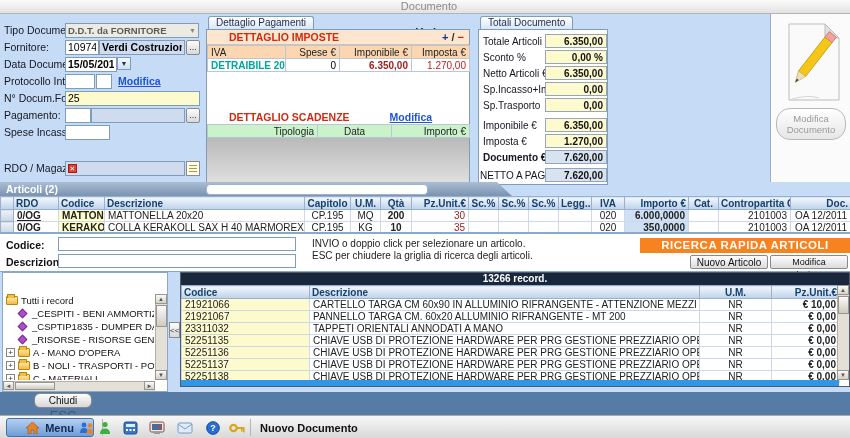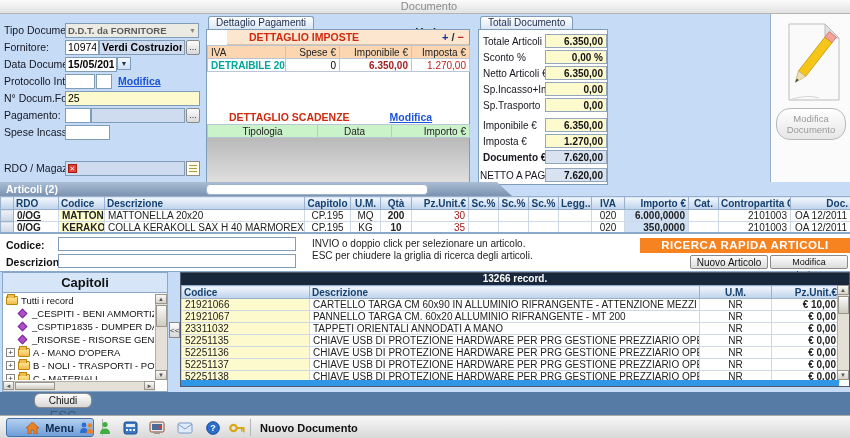--- a/index.html
+++ b/index.html
@@ -166,21 +166,21 @@
     <div class="listbtn" style="position:absolute;left:186px;">
         <i></i>
         <i></i>
         <i></i>
       </div>
   </div>
 </div>
 
 <div class="tab" style="left:208px;top:16px;"><span>Dettaglio Pagamenti</span></div>
 <div class="panel" style="left:206px;top:29px;width:264px;height:153px;">
-  <div style="height:15px;background:#fcE6d0;display:flex;align-items:center;padding:0 5px 0 22px;border-bottom:1px solid #d9c2a8;margin-left:20px;">
+  <div style="height:15px;background:#fcE6d0;display:flex;align-items:center;padding:0 5px 0 22px;border-bottom:1px solid #d9c2a8;">
     <span class="sec-title">DETTAGLIO IMPOSTE</span>
     <span style="margin-left:auto;font-weight:bold;">
       <span style="color:#10309a;">+</span>
       <span style="color:#333;">/</span>
       <span style="color:#c02020;">−</span>
     </span>
   </div>
   <table class="mini-tbl">
     <colgroup>
         <col style="width:78px">
@@ -208,21 +208,21 @@
     <a class="link" href="#" style="margin-left:40px;">Modifica</a>
   </div>
   <table class="mini-tbl">
     <colgroup>
         <col style="width:110px">
         <col style="width:74px">
         <col style="width:78px">
       </colgroup>
     <tbody>
         <tr class="scad-head">
-      <th style="text-align:center">Tipologia</th>
+      <th style="text-align:right">Tipologia</th>
       <th class="c-center">Data</th>
       <th class="tr-right">Importo €</th>
     </tr>
   </tbody>
     </table>
   <div style="height:55px;background:linear-gradient(#b9b9b9,#e8e8e8);"></div>
 </div>
 
 <div class="tab" style="left:480px;top:16px;"><span>Totali Documento</span></div>
 <div class="panel" style="left:478px;top:29px;width:130px;height:156px;">
@@ -390,21 +390,20 @@
   <span class="hint" style="left:312px;top:16px;">ESC per chiudere la griglia di ricerca degli articoli.</span>
   <span class="hint" style="left:312px;top:4px;">INVIO o doppio click per selezionare un articolo.</span>
   <div id="banner"><span>RICERCA RAPIDA ARTICOLI</span></div>
   <div class="sq-btn" style="left:690px;top:21px;width:78px;"><span>Nuovo Articolo</span></div>
   <div class="sq-btn" style="left:770px;top:21px;width:78px;font-size:9px;"><span>Modifica Selezionato</span></div>
   <span class="fkey" style="left:690px;top:36px;width:78px;">F3</span>
   <span class="fkey" style="left:770px;top:36px;width:78px;">F4</span>
 </div>
 
 <div id="capitoli" class="abs">
-  <div id="capitoli-hd"><span>Capitoli</span></div>
   <div class="tree">
     <div class="titem" style="padding-left:2px;">
       <span class="folder"></span>
       <span>Tutti i record</span>
     </div>
     <div class="titem" style="padding-left:14px;">
       <span class="gem"></span>
       <span>_CESPITI - BENI AMMORTIZZABILI</span>
     </div>
     <div class="titem" style="padding-left:14px;">

